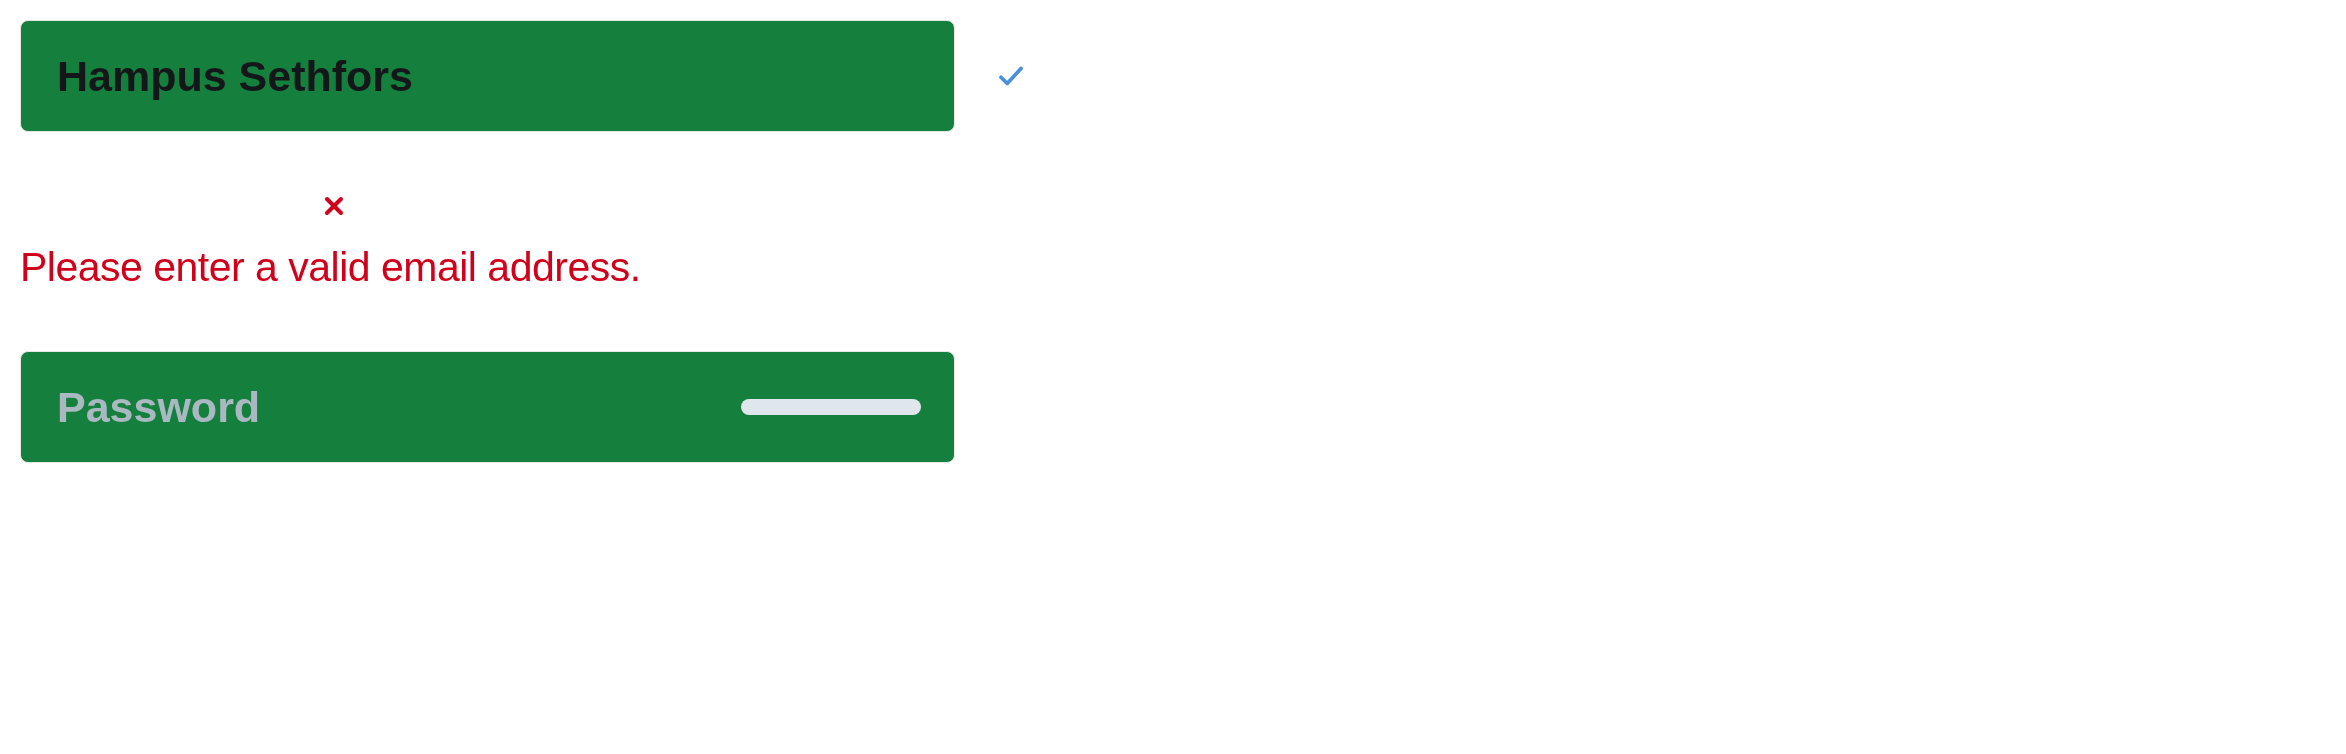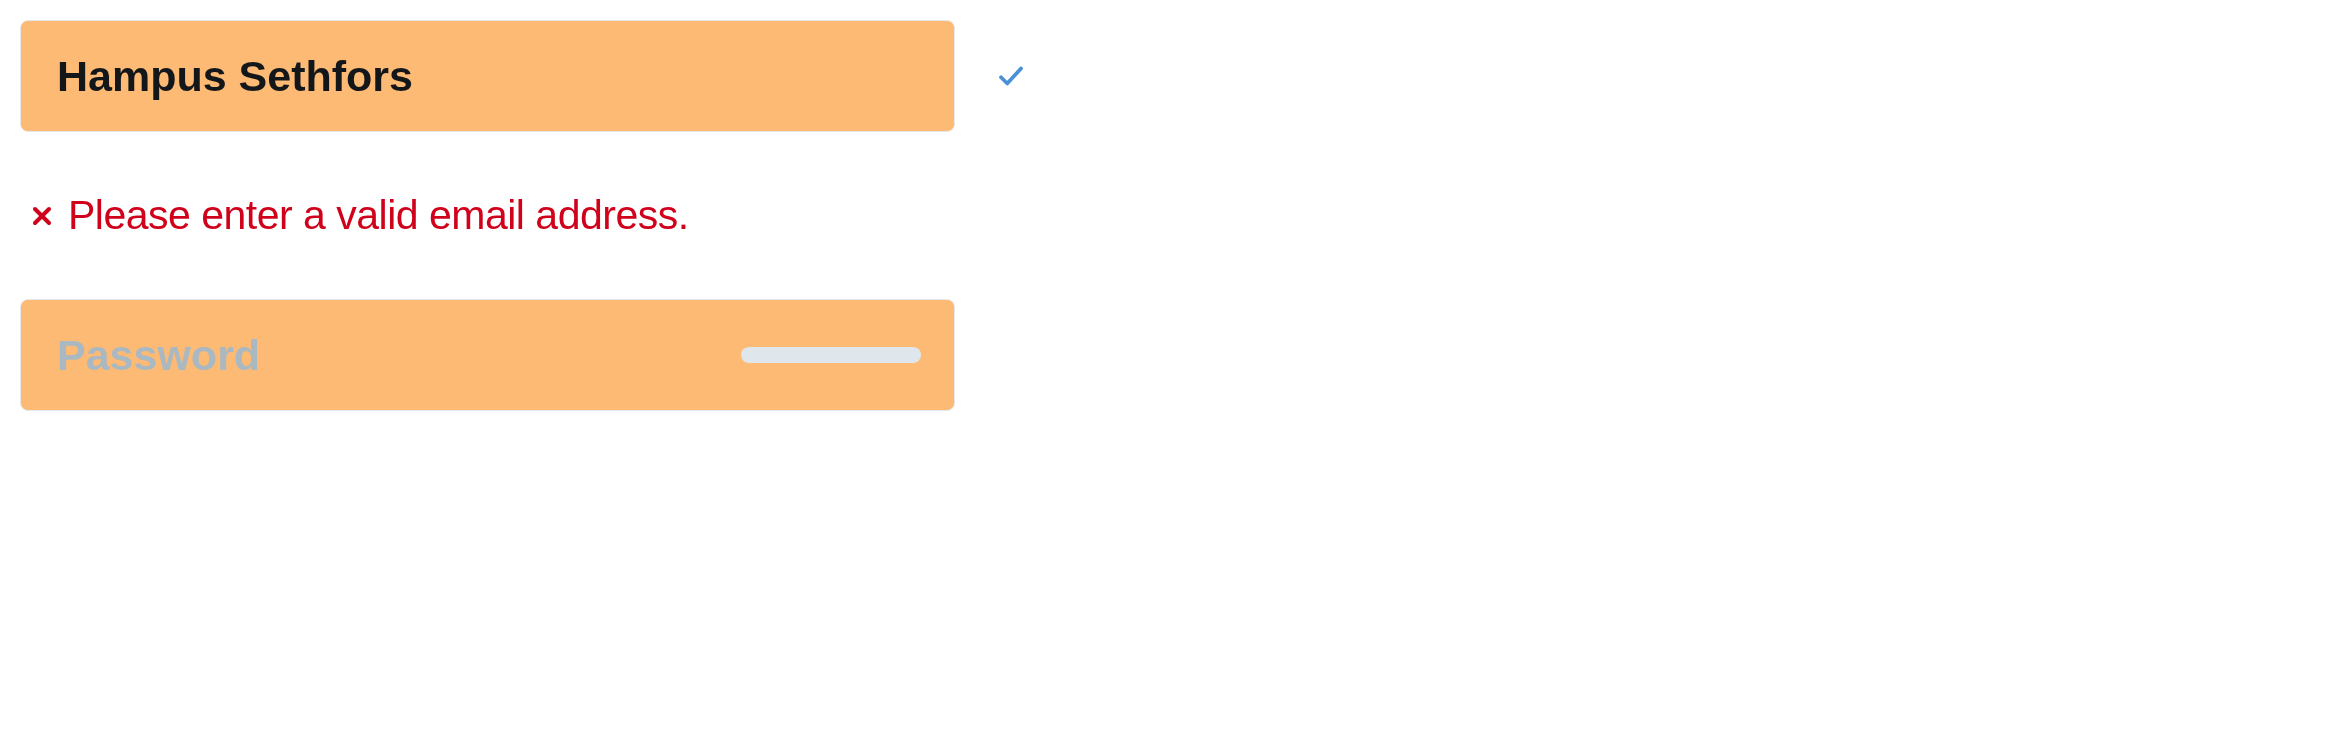--- a/index.html
+++ b/index.html
@@ -25,21 +25,21 @@
     }
     .input-field {
       width: 935px;
       height: 112px;
       border: 1px solid #e8e8e8;
       border-radius: 8px;
       padding: 0 36px;
       font-size: 43px;
       font-weight: 700;
       color: #14171a;
-      background: #fdba74;
+      background: #15803d;
       outline: none;
       display: flex;
       align-items: center;
     }
     .input-field::placeholder {
       color: #aab8c2;
       font-weight: 700;
     }
     .password-row {
       position: relative;
@@ -57,21 +57,22 @@
       top: 50%;
       transform: translateY(-50%);
       width: 180px;
       height: 16px;
       background: #dfe7ec;
       border-radius: 8px;
     }
     .status-area {
       display: flex;
       align-items: center;
-      gap: 12px;
+      gap: 24px;
+      flex-direction: column;
     }
     .check-icon {
       width: 32px;
       height: 32px;
       display: flex;
       align-items: center;
       justify-content: center;
       margin-left: 10px;
     }
     .check-icon svg {

